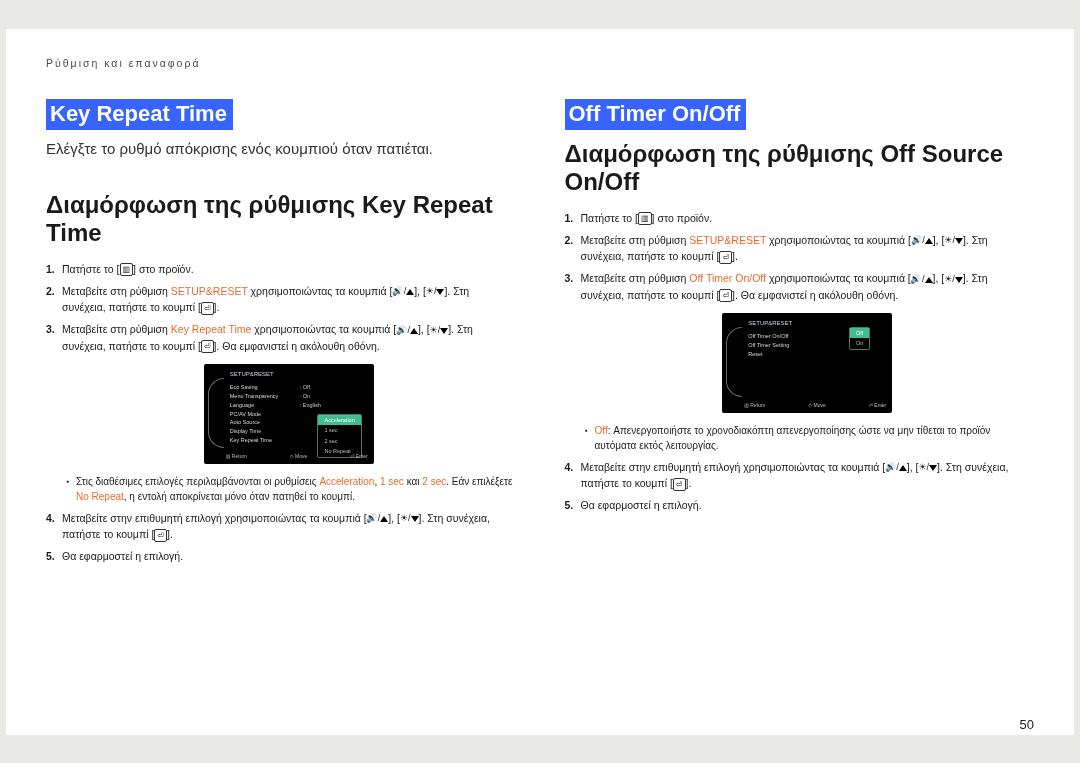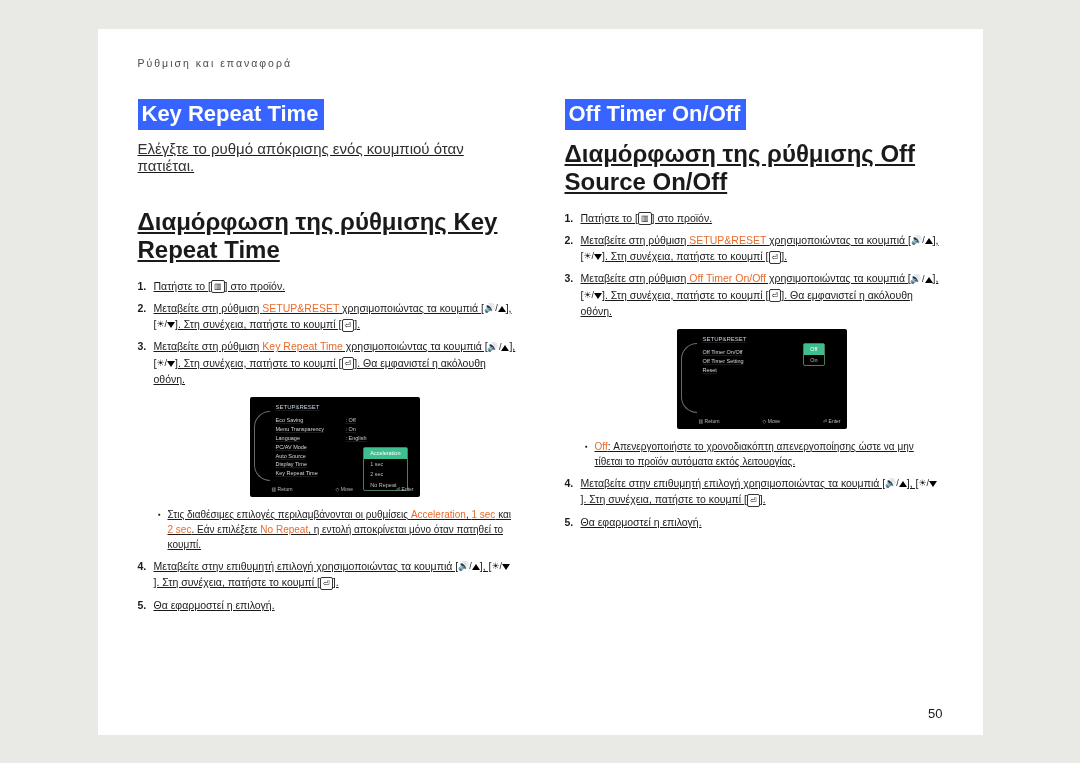--- a/index.html
+++ b/index.html
@@ -1,19 +1,19 @@
 <!DOCTYPE html>
 <html><head>
 <meta charset="utf-8">
 <style>
   * { margin:0; padding:0; box-sizing:border-box; }
   body { background:#e9eae6; font-family:Arial,Helvetica,sans-serif; display:flex; justify-content:center; align-items:center; width:1080px; height:763px; }
-  .page { background:#fff; width:885px; height:706px; padding:28px 40px 18px 40px; position:relative; color:#1a1a1a; }
+  .page { background:#fff; width:1068px; height:706px; padding:28px 40px 18px 40px; position:relative; color:#1a1a1a; }
   .breadcrumb { font-size:10.5px; color:#4b4b4b; letter-spacing:2px; margin-bottom:30px; }
-  .cols { display:flex; gap:49px;text-decoration:underline; }
+  .cols { display:flex; gap:49px; }
   .col { flex:1; min-width:0; }
   .h1 { display:inline-block; background:#3764ff; color:#fff; font-size:22px; font-weight:700; padding:2px 6px 3px 4px; margin-bottom:10px; }
   .desc { font-size:15px; color:#333; margin-bottom:34px; }
   .h2 { font-size:24px; font-weight:700; margin-bottom:14px; }
   ol { list-style:none; counter-reset:step; }
   ol > li { position:relative; padding-left:16px; font-size:10.5px; line-height:1.55; margin-bottom:6px; }
   ol > li::before { counter-increment:step; content:counter(step) "."; position:absolute; left:0; font-weight:700; }
   .link { color:#e86b2c; }
   .icon-box { display:inline-block; border:1px solid #333; border-radius:2px; font-size:8px; padding:0 2px; line-height:11px; vertical-align:middle; font-family:Arial; }
   .tri { display:inline-block; width:0; height:0; border-left:4px solid transparent; border-right:4px solid transparent; vertical-align:middle; }
@@ -26,21 +26,21 @@
   .ss-row .l { width:60px; color:#d8d8d8; }
   .ss-row .r { color:#c8c8c8; }
   .ss-dropdown { position:absolute; background:#000; border:1px solid #4d7b5f; border-radius:2px; font-size:5.5px; }
   .ss-dd-item { padding:1px 6px; color:#bdbdbd; }
   .ss-dd-item.sel { background:#3fbf8f; color:#fff; }
   .ss-arc { position:absolute; left:4px; top:14px; width:16px; height:70px; border:1px solid #6a6a6a; border-right:none; border-radius:30px 0 0 30px; }
   .ss-footer { position:absolute; bottom:3px; left:22px; right:6px; display:flex; justify-content:space-between; font-size:5px; color:#bdbdbd; }
   ul.sub { list-style:none; margin:2px 0 6px 4px; }
   ul.sub > li { position:relative; padding-left:10px; font-size:10px; line-height:1.5; margin-bottom:3px; }
   ul.sub > li::before { content:"●"; position:absolute; left:0; font-size:5px; top:4px; }
-  .page-num { position:absolute; right:40px; bottom:14px; font-size:13px; }
+  .page-num { position:absolute; right:40px; bottom:3px; font-size:13px; }
 </style>
 </head>
 <body>
 
 <div class="page">
   <div class="breadcrumb">Ρύθμιση και επαναφορά</div>
 
   <div class="cols">
 
     <div class="col">

